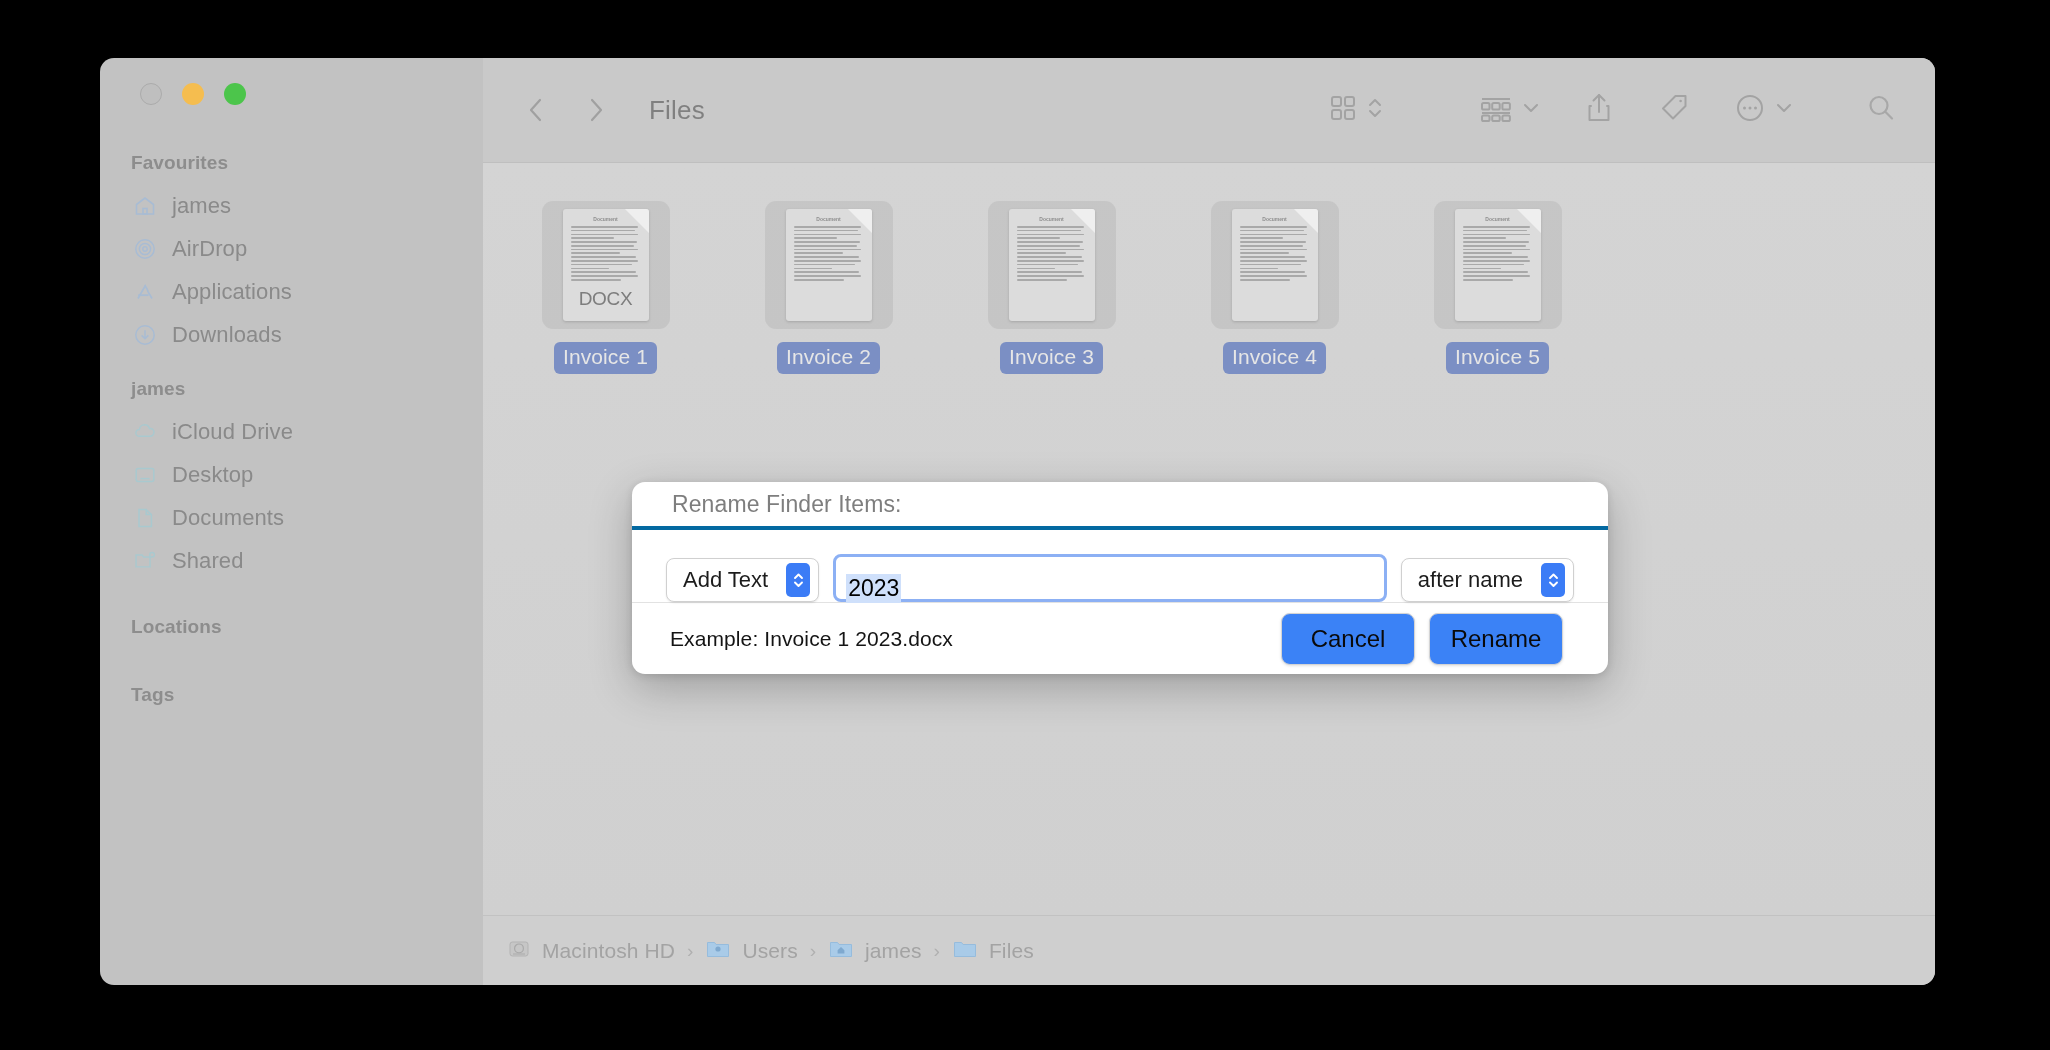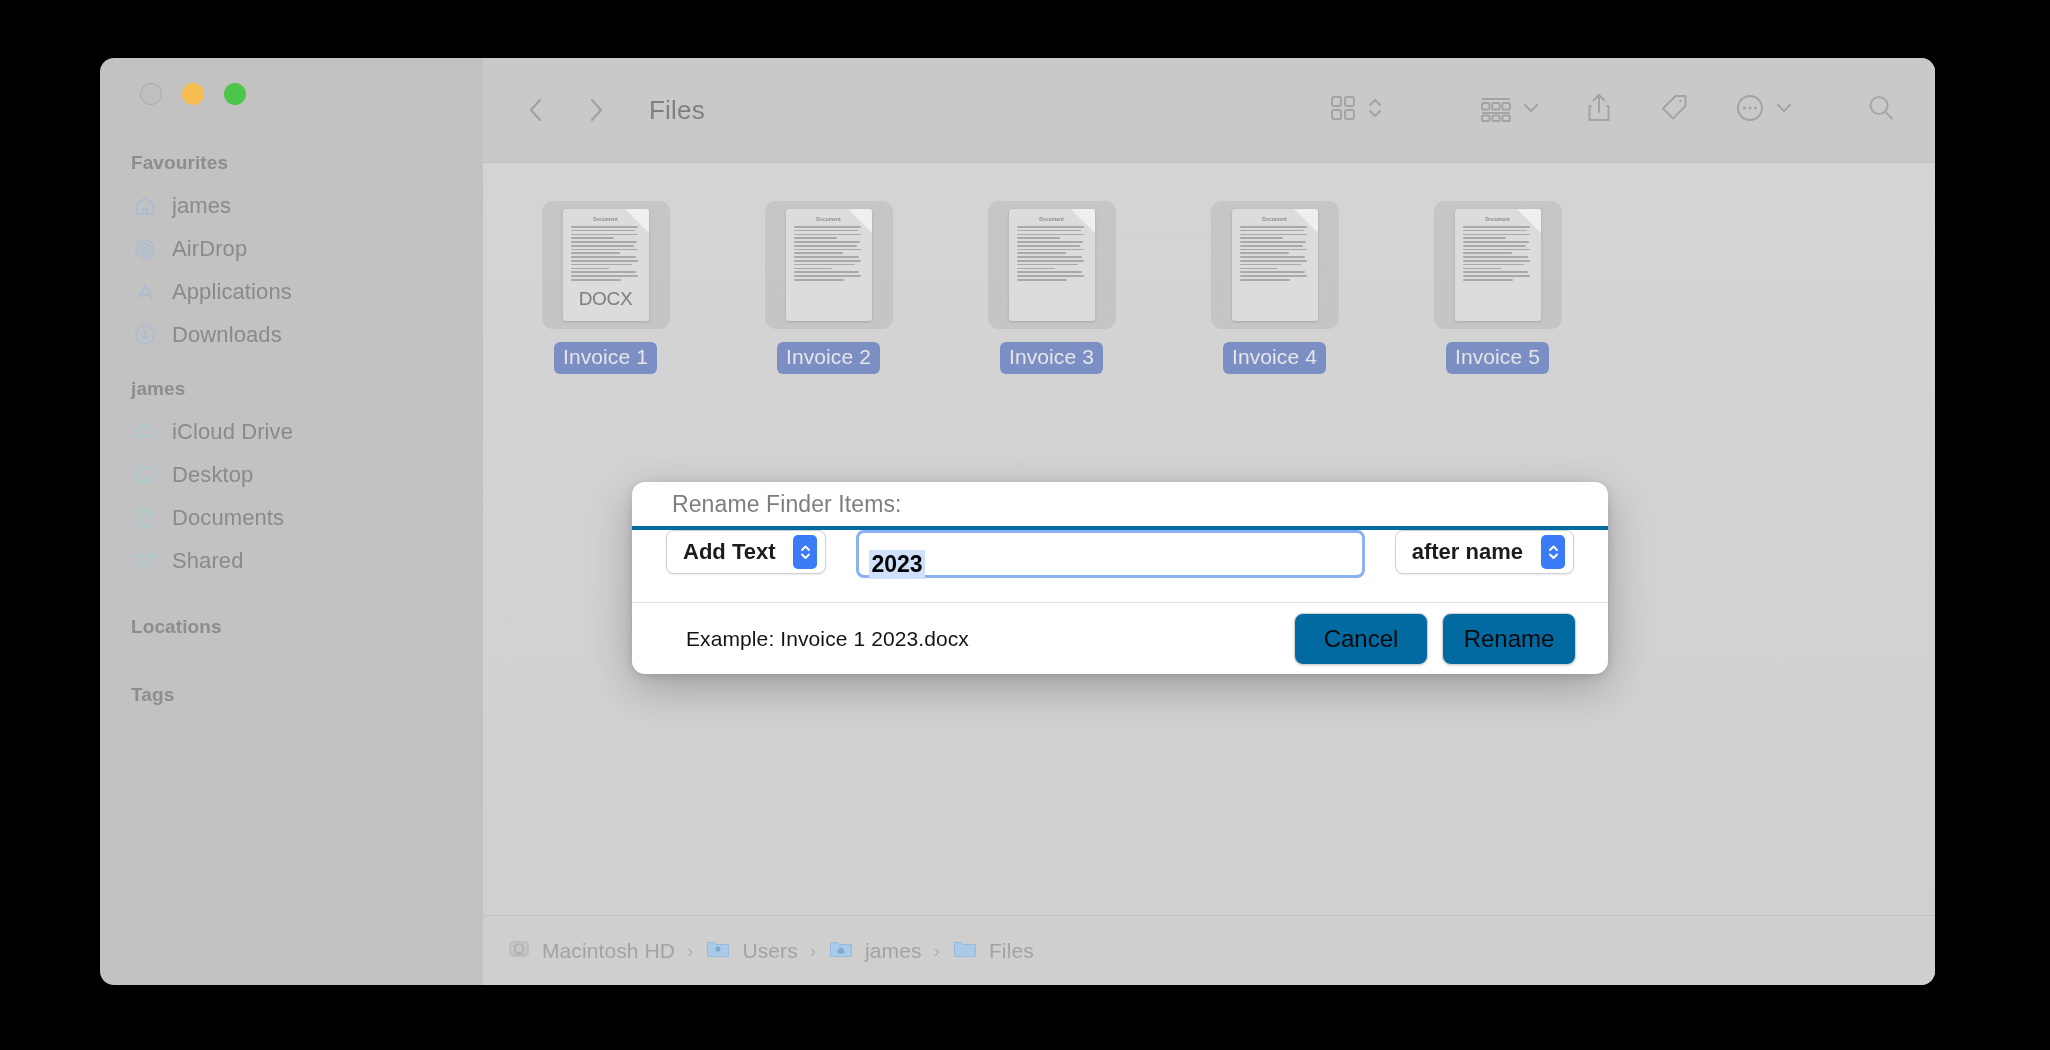--- a/index.html
+++ b/index.html
@@ -225,25 +225,24 @@
     padding-left: 40px;
     border-bottom: 4px solid #0369a1;
   }
   #dialog-title {
     font-size: 23px;
     color: #7e7e7e;
     letter-spacing: .1px;
   }
   #dialog-controls {
     height: 73px;
-    display: flex; align-items: flex-start;
+    display: flex; align-items: flex-end;
     padding: 0 34px;
-    gap: 30px;
+    gap: 14px;
     border-bottom: 1px solid #e2e2e2;
-    font-weight: bold;
   }
   .popup {
     height: 44px;
     background: #fff;
     border: 1px solid #d0d0d0;
     border-radius: 8px;
     box-shadow: 0 1px 2px rgba(0,0,0,.09);
     display: flex; align-items: center;
     padding: 0 8px 0 16px;
     gap: 18px;
@@ -270,33 +269,32 @@
   #rename-text-value {
     font-size: 23px;
     color: #000;
     background: #cfe0fb;
     padding: 1px 2px;
     margin-top: 20px;
   }
   #dialog-footer {
     flex: 1;
     display: flex; align-items: center;
-    padding: 0 32px 0 38px;
-    margin-left: 16px;
+    padding: 0 45px 0 38px;
   }
   #example-text {
     font-size: 21px;
     color: #141414;
     letter-spacing: .1px;
   }
   .dlg-btns { margin-left: auto; display: flex; gap: 14px; }
   .dlg-btn {
     min-width: 134px;
     height: 52px;
-    background: #0369a1;
+    background: #3b82f6;
     border: 1px solid #d4d4d4;
     border-radius: 9px;
     box-shadow: 0 1px 3px rgba(0,0,0,.13);
     display: flex; align-items: center; justify-content: center;
     font-size: 24px;
     color: #0a0a0a;
   }
 </style>
 </head>
 <body>

